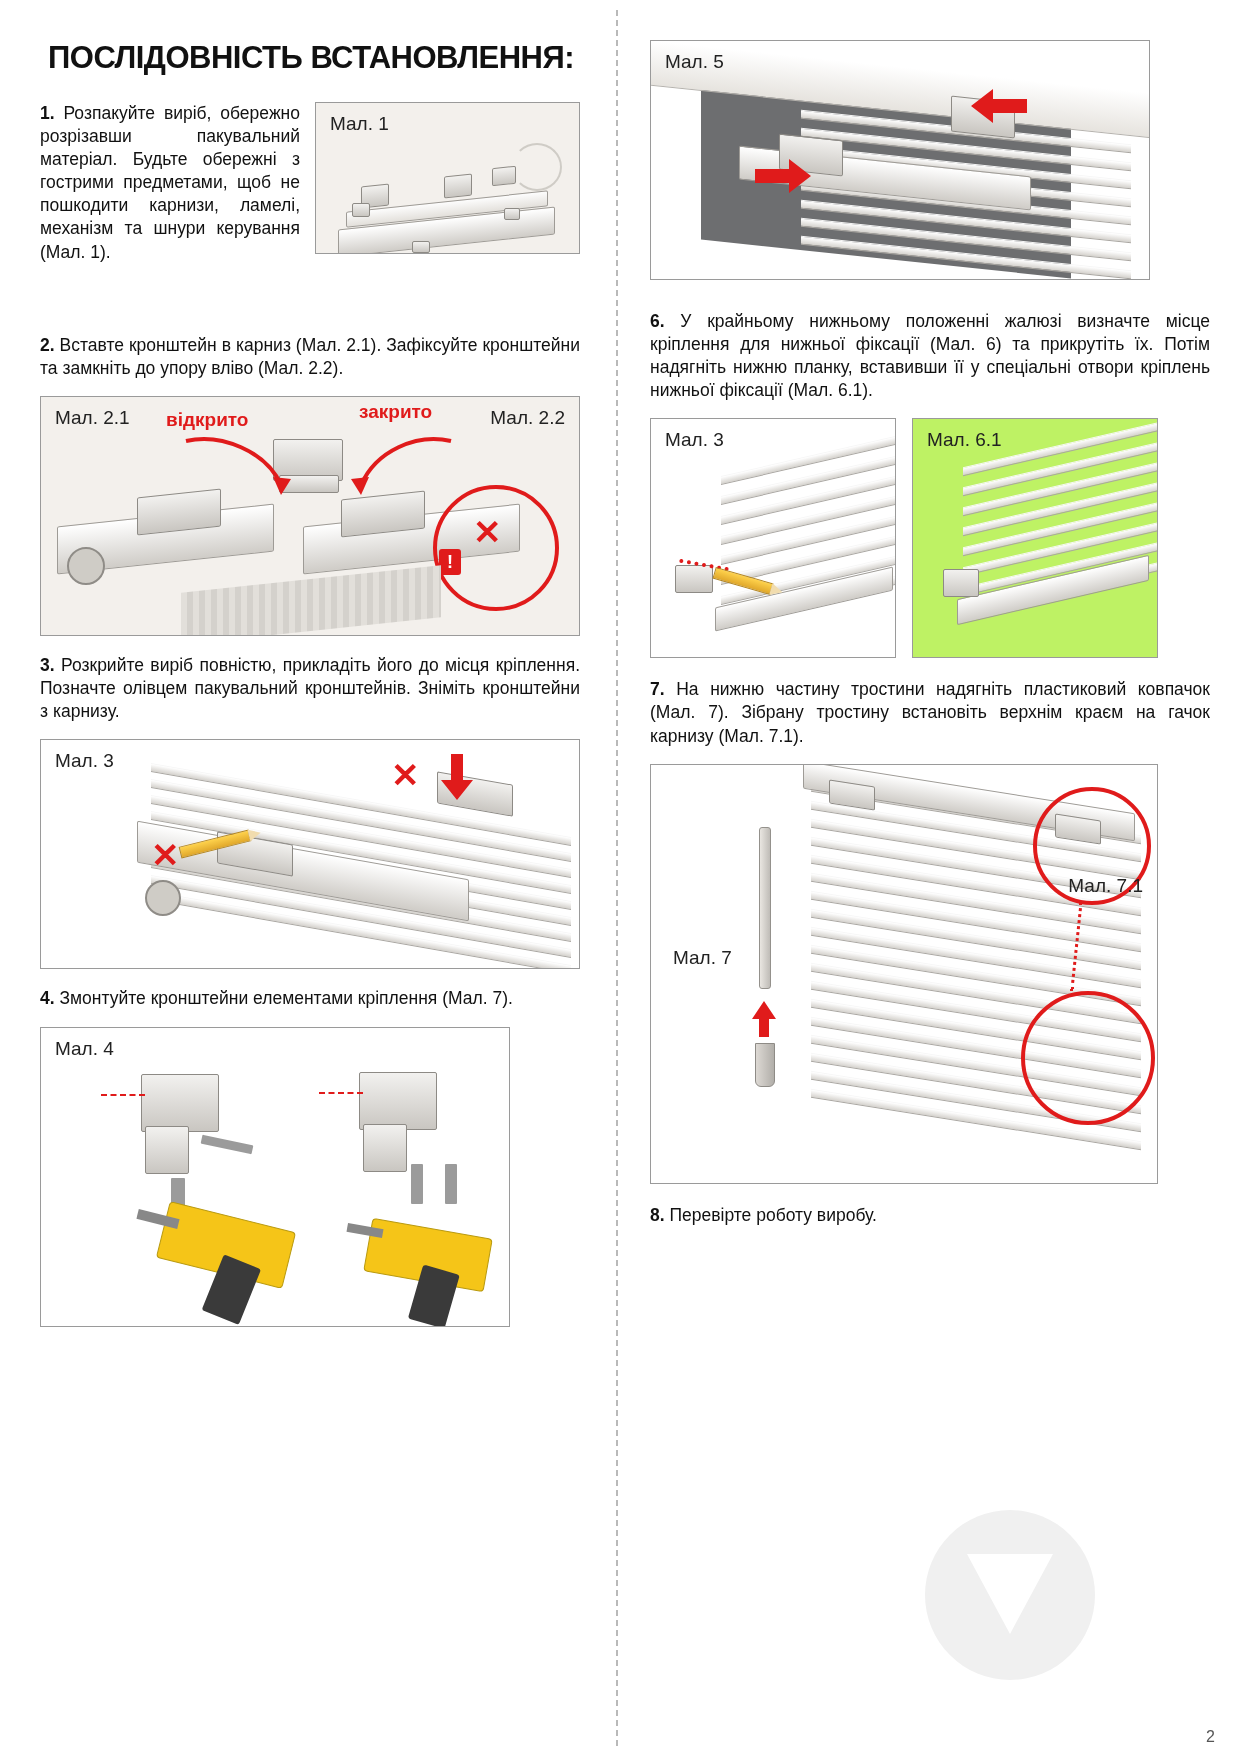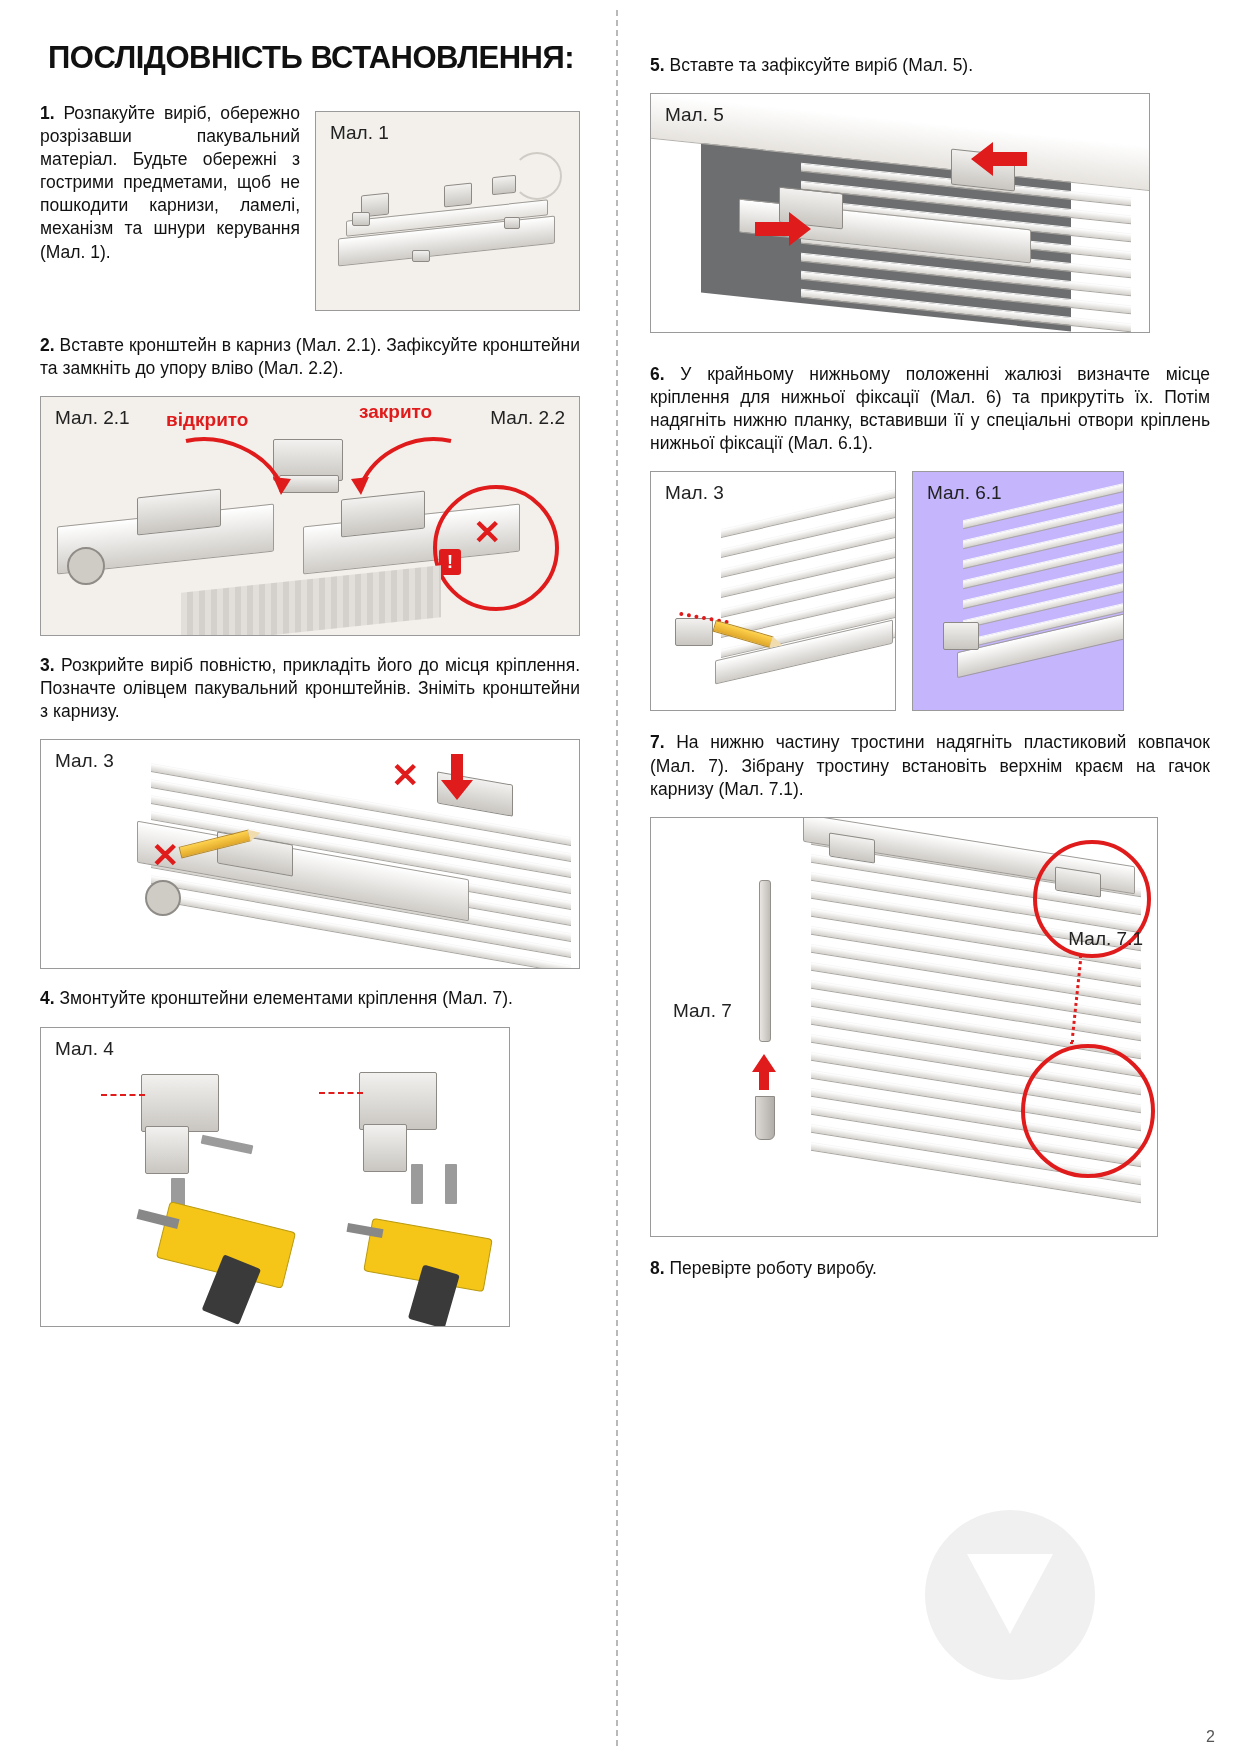--- a/index.html
+++ b/index.html
@@ -174,21 +174,21 @@
     <h1>ПОСЛІДОВНІСТЬ ВСТАНОВЛЕННЯ:</h1>
 
     <div style="position:relative;min-height:210px;">
       <div style="width:260px;">
         <p class="step" style="text-align:justify;">
           <span class="num">1.</span>
           <span>Розпакуйте виріб, обережно розрізавши пакувальний матеріал. Будьте обережні з гострими предметами, щоб не пошкодити карнизи, ламелі, механізм та шнури керування (Мал. 1).</span>
         </p>
       </div>
 
-      <div class="fig" style="position:absolute;left:275px;top:9px;width:265px;height:200px;">
+      <div class="fig" style="position:absolute;left:275px;top:0;width:265px;height:152px;">
         <div class="cap cap-tl">Мал. 1</div>
 
         <div class="railbar" style="left:22px;top:115px;width:215px;height:26px;transform:skewY(-6deg);"></div>
         <div class="railbar" style="left:30px;top:98px;width:200px;height:14px;transform:skewY(-6deg);background:linear-gradient(#fdfdfd,#e3e0db);"></div>
         <div class="bracket" style="left:45px;top:82px;width:26px;height:20px;transform:skewY(-6deg);"></div>
         <div class="bracket" style="left:128px;top:72px;width:26px;height:20px;transform:skewY(-6deg);"></div>
         <div class="bracket" style="left:176px;top:64px;width:22px;height:16px;transform:skewY(-6deg);"></div>
         <div class="bracket" style="left:36px;top:100px;width:16px;height:12px;"></div>
         <div class="bracket" style="left:96px;top:138px;width:16px;height:10px;"></div>
         <div class="bracket" style="left:188px;top:105px;width:14px;height:10px;"></div>
@@ -299,24 +299,20 @@
       <div class="drill" style="left:326px;top:200px;width:120px;height:52px;transform:rotate(10deg);">
         <div class="grip" style="left:54px;top:38px;width:38px;height:56px;transform:rotate(6deg);"></div>
       </div>
       <div style="position:absolute;left:306px;top:198px;width:36px;height:9px;background:#888;transform:rotate(10deg);"></div>
     </div>
 
   </div>
 
   <div class="col col-right">
 
-    <p class="step" style="margin-top:26px;">
-      <span class="num">5.</span>
-      <span>Вставте та зафіксуйте виріб (Мал. 5).</span>
-    </p>
 
     <div class="fig" style="width:500px;height:240px;background:#ffffff;margin-top:12px;">
       <div class="cap cap-tl">Мал. 5</div>
 
       <div class="wall" style="left:50px;top:58px;width:370px;height:160px;background:#6d6e70;transform:skewY(6deg);"></div>
       <div style="position:absolute;left:0;top:26px;width:500px;height:44px;background:linear-gradient(#ffffff,#e6e3de);transform:skewY(6deg);border-bottom:1px solid #b5b2ad;"></div>
 
       <div class="slatstack" style="left:150px;top:60px;width:330px;height:170px;transform:skewY(6deg);">
         <div class="slat" style="top:26px;"></div>
           <div class="slat" style="top:44px;"></div>
@@ -357,21 +353,21 @@
             <div class="slat" style="top:120px;"></div>
           <div class="slat" style="top:140px;"></div>
             <div class="slat" style="top:160px;"></div>
         </div>
         <div class="railbar" style="left:64px;top:168px;width:176px;height:22px;transform:skewY(-13deg);"></div>
         <div class="bracket" style="left:24px;top:146px;width:36px;height:26px;"></div>
         <div style="position:absolute;left:28px;top:144px;border-top:4px dotted #e01b1b;width:50px;transform:rotate(10deg);"></div>
         <div class="pencil" style="left:62px;top:156px;width:58px;transform:rotate(16deg);"></div>
       </div>
 
-      <div class="fig" style="position:absolute;left:262px;top:0;width:212px;height:240px;background:#c4b5fd;">
+      <div class="fig" style="position:absolute;left:262px;top:0;width:246px;height:240px;background:#bef264;">
         <div class="cap cap-tl">Мал. 6.1</div>
         <div class="slatstack" style="left:50px;top:10px;width:210px;height:190px;transform:skewY(-13deg);">
           <div class="slat" style="top:14px;"></div>
             <div class="slat" style="top:34px;"></div>
           <div class="slat" style="top:54px;"></div>
             <div class="slat" style="top:74px;"></div>
           <div class="slat" style="top:94px;"></div>
             <div class="slat" style="top:114px;"></div>
           <div class="slat" style="top:134px;"></div>
             <div class="slat" style="top:154px;"></div>

